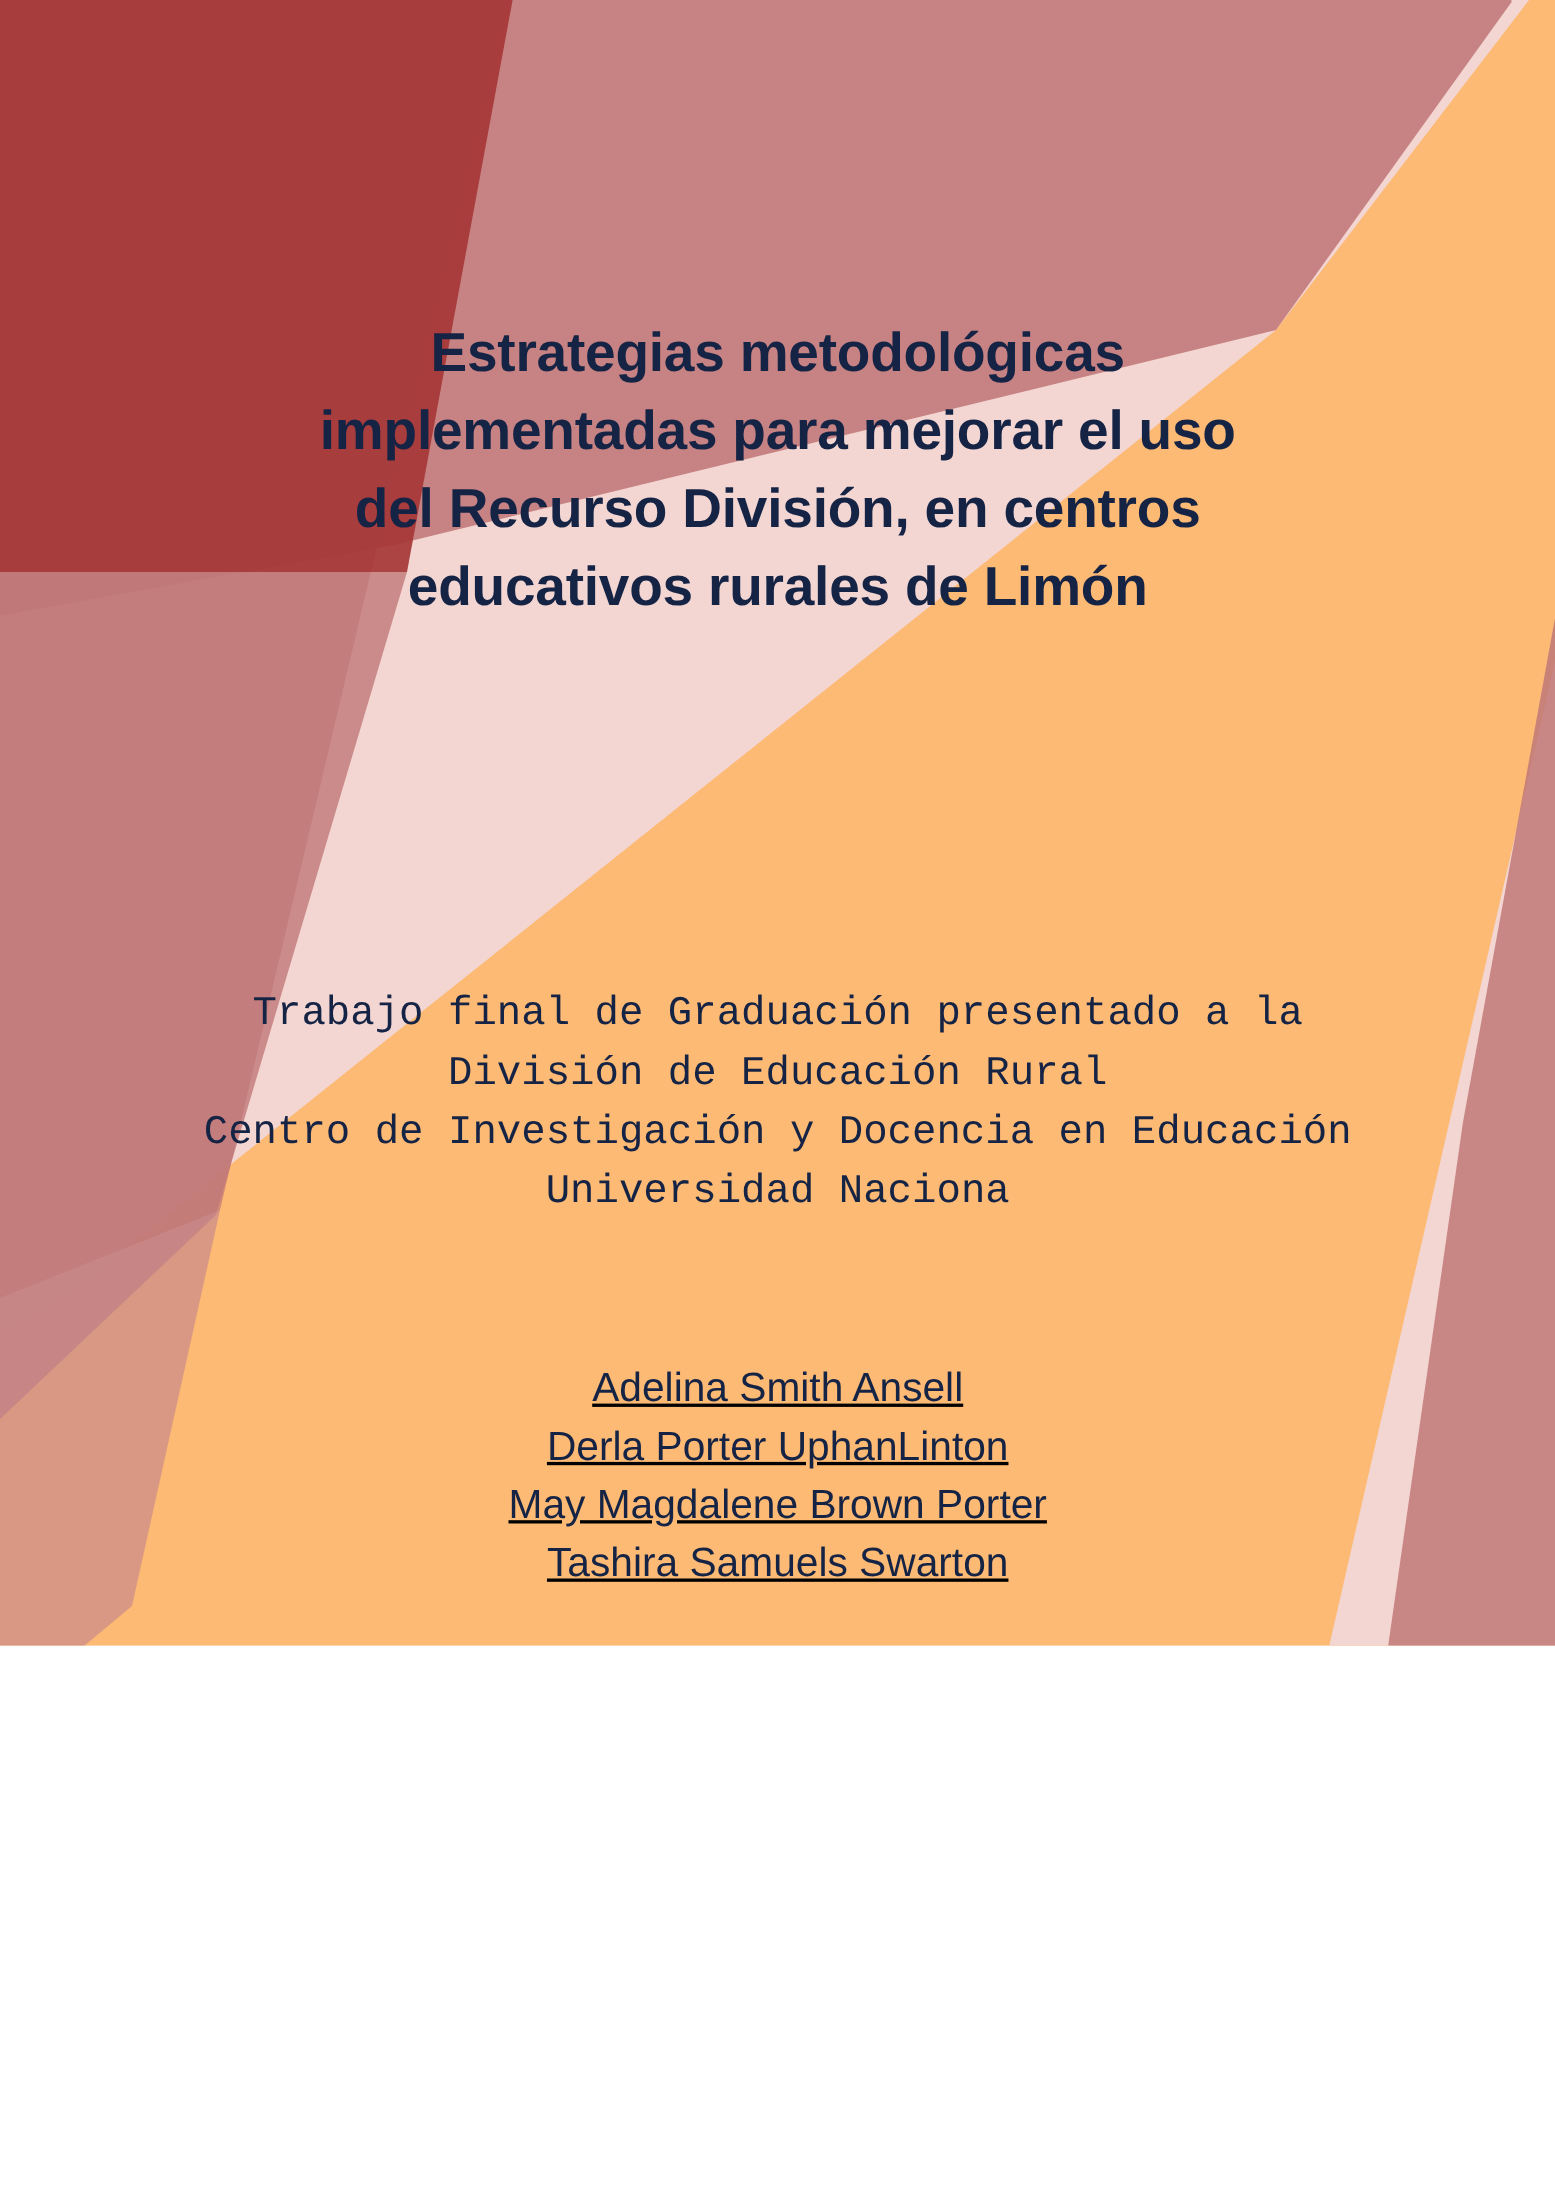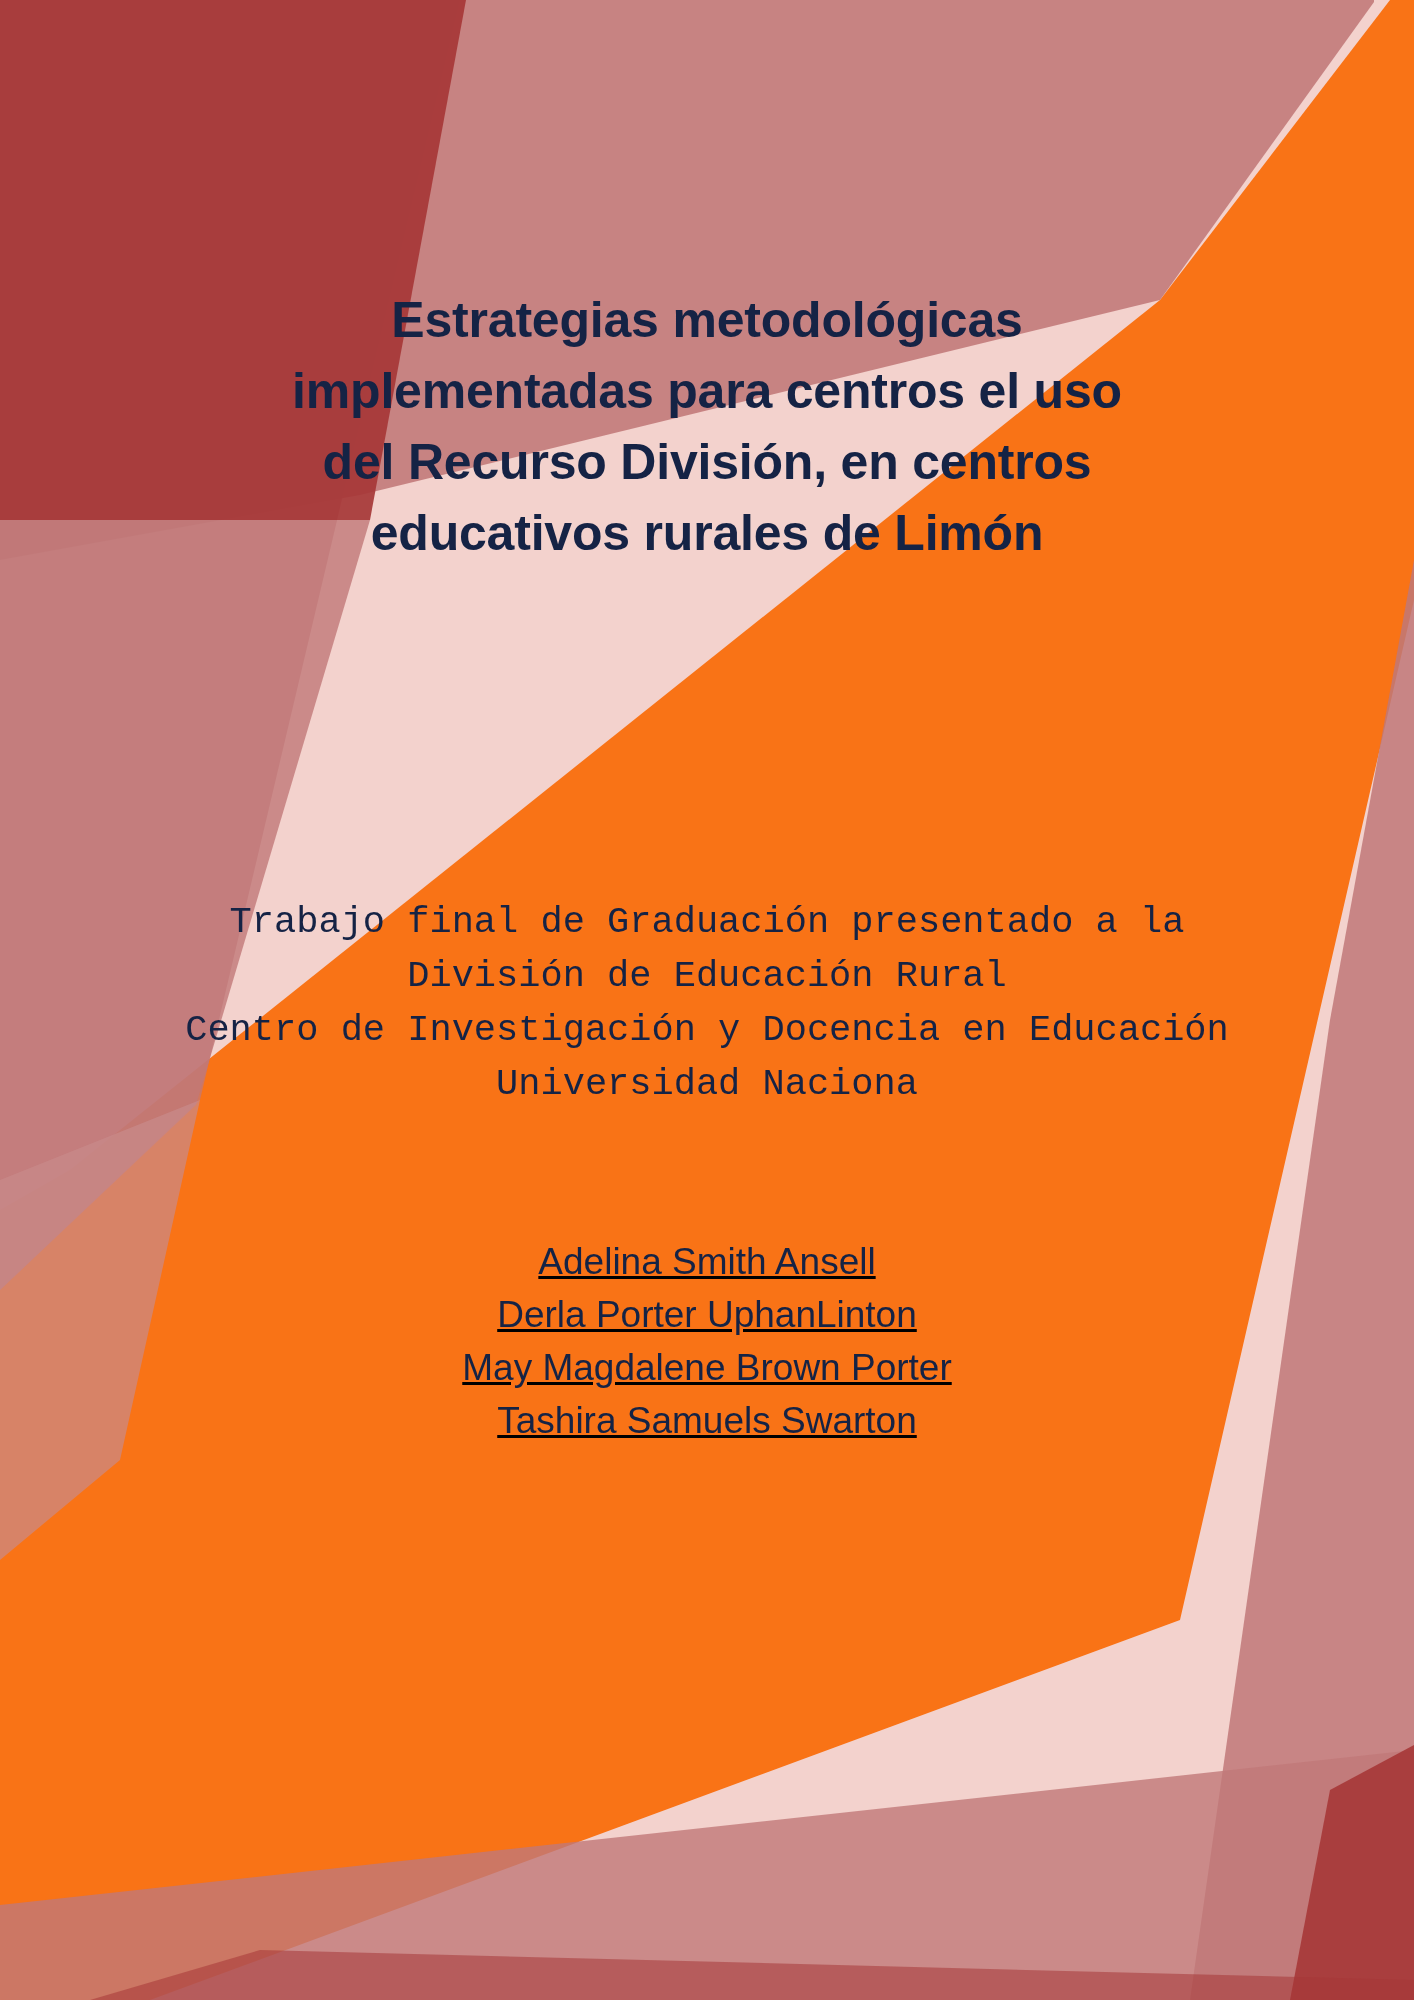--- a/index.html
+++ b/index.html
@@ -10,22 +10,22 @@
     width: 1414px;
     height: 2000px;
     background: #ffffff;
     font-family: "Liberation Sans", sans-serif;
     overflow: hidden;
   }
 
   #page {
     position: relative;
     width: 1414px;
-    height: 2000px;
-    background: #f97316;
+    height: 1496px;
+    background: #fdba74;
     overflow: hidden;
   }
 
   
   .deco-layer {
     position: absolute;
     left: 0;
     top: 0;
     width: 1414px;
     height: 2000px;
@@ -137,21 +137,21 @@
 
     <polygon points="1414,1745 1414,2000 1290,2000 1330,1790" fill="#a63737" fill-opacity="0.90"></polygon>
 
     <polygon points="1414,1980 1414,2000 90,2000 260,1950" fill="#a63737" fill-opacity="0.55"></polygon>
   </svg>
 
   <div class="content">
 
     <div class="title-block">
       <div class="title-line">Estrategias metodológicas</div>
-      <div class="title-line">implementadas para centros el uso</div>
+      <div class="title-line">implementadas para mejorar el uso</div>
       <div class="title-line">del Recurso División, en centros</div>
       <div class="title-line">educativos rurales de Limón</div>
     </div>
 
     <div class="submission-block">
       <div class="submission-line">Trabajo final de Graduación presentado a la</div>
       <div class="submission-line">División de Educación Rural</div>
       <div class="submission-line">Centro de Investigación y Docencia en Educación</div>
       <div class="submission-line">Universidad Naciona</div>
     </div>

